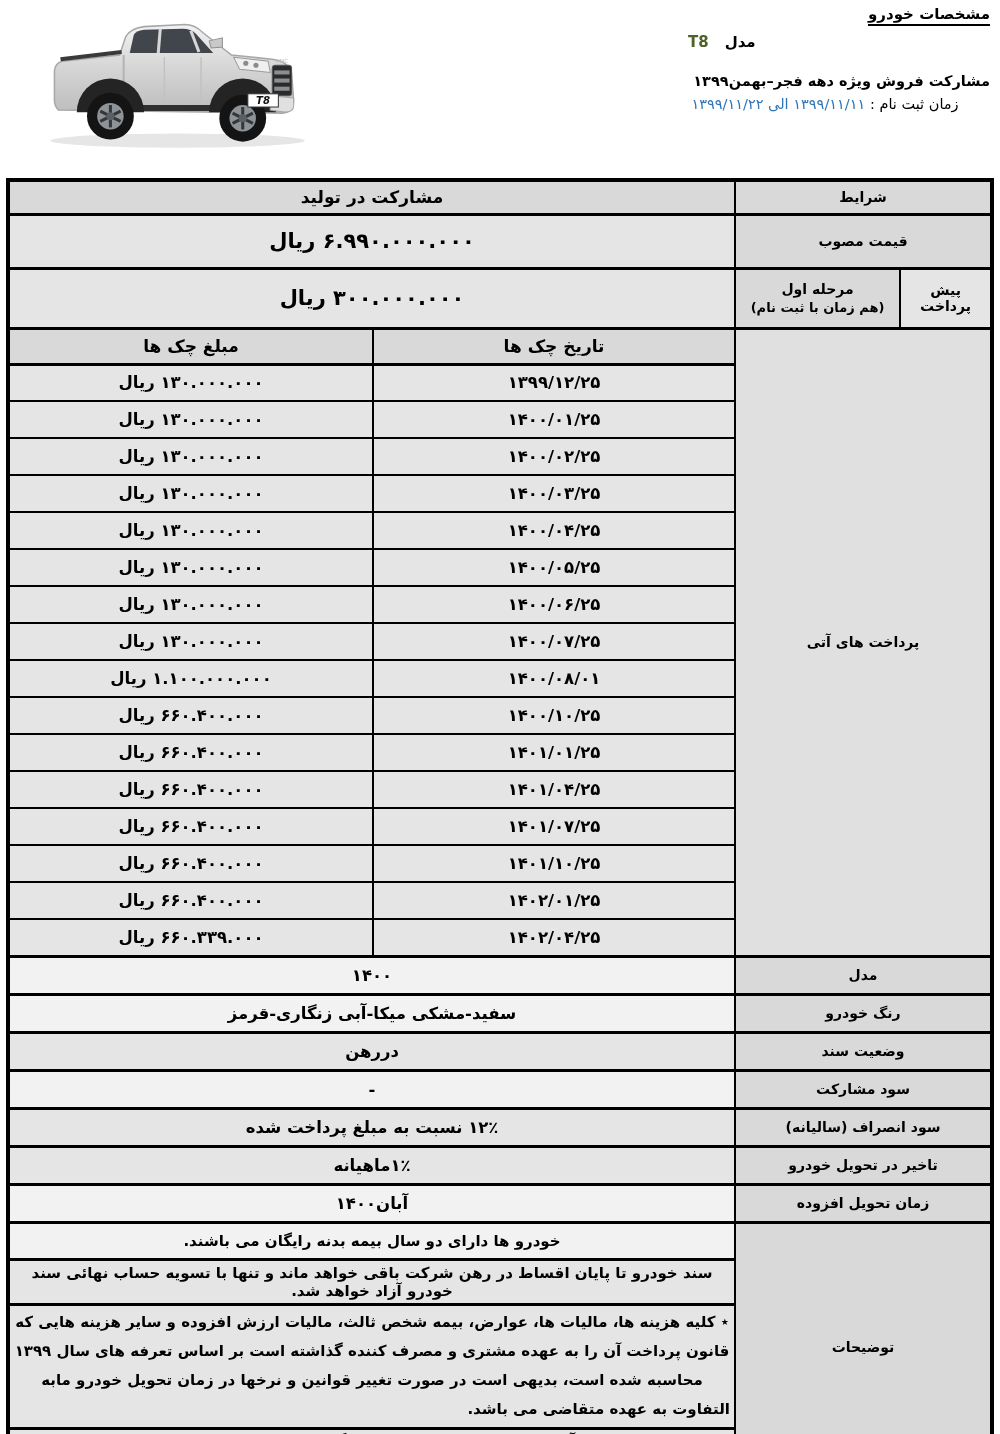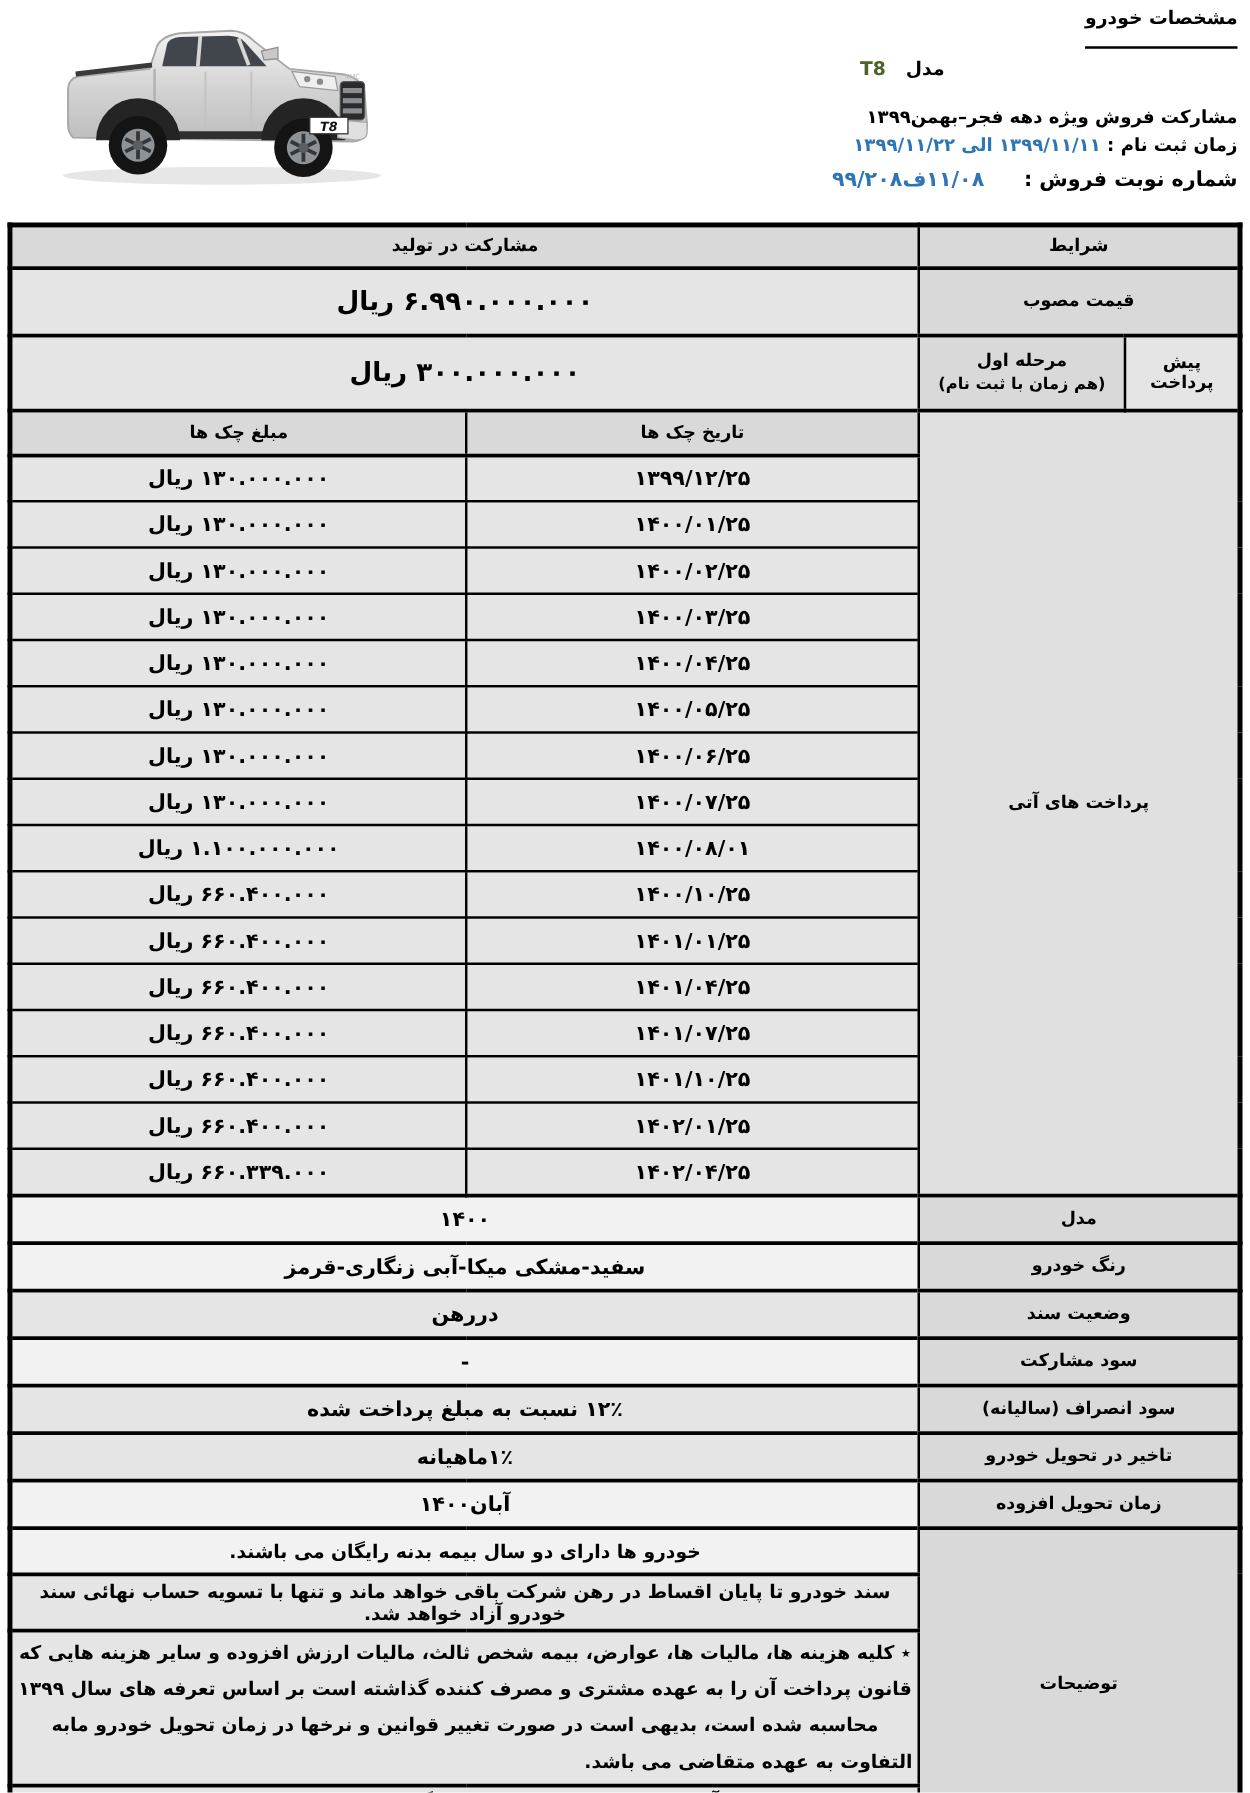--- a/index.html
+++ b/index.html
@@ -8,43 +8,43 @@
     width:1000px; height:1434px; position:relative;
     font-family:"DejaVu Sans", sans-serif;
     color:#000; overflow:hidden;
   }
   
   .top-header { position:relative; width:1000px; height:178px; }
   .truck-wrap { position:absolute; left:30px; top:0; width:285px; height:160px; }
   .logo-wrap  { position:absolute; left:383px; top:20px; width:275px; height:95px; }
   .head-info  { position:absolute; right:10px; top:4px; width:330px; text-align:right; direction:rtl; }
   .spec-title { font-size:15px; font-weight:bold; display:inline-block;
-                border-bottom:2px solid #000; padding-bottom:14px; }
+                border-bottom:2px solid #000; padding-bottom:1px; }
   .model-line { margin-top:7px; padding-left:28px; font-size:15px; font-weight:bold;
                 display:flex; justify-content:flex-end; gap:16px; direction:rtl; }
   .model-value { color:#4f6228; font-weight:bold; font-size:15px; }
   .sale-block { margin-top:22px; }
   .sale-line1 { font-size:14.5px; font-weight:bold; }
-  .sale-line2 { font-size:14.5px; font-weight:bold; margin-top:7px; }
+  .sale-line2 { font-size:14.5px; font-weight:normal; margin-top:7px;text-align:center; }
   .sale-line3 { font-size:16.5px; font-weight:bold; margin-top:9px; }
   .blue { color:#2e75b6; }
   .sale-line3 .blue { margin-right:26px; display:inline-block; }
   
   table.sheet { border-collapse:collapse; table-layout:fixed; width:984px;
                 margin:0 auto; border:4px solid #000; direction:rtl; }
   table.sheet td { border:2px solid #000; text-align:center; vertical-align:middle;
                    font-weight:bold; padding:2px 4px; overflow:hidden; }
   tr.sep > td { border-top-width:3px; }
   td.lblcol { border-left-width:3px; }
   .c-gray  { background:#d9d9d9; }
   .c-fut   { background:#e0e0e0; }
   .c-light { background:#f2f2f2; }
   .c-white { background:#e5e5e5; }
   .fs-label { font-size:14px; }
-  .fs-head  { font-size:14px; }
+  .fs-head  { font-size:17px; }
   .fs-big   { font-size:21px; }
   .fs-cell  { font-size:16.5px; }
   .fs-note  { font-size:15px; }
   .h34{height:34px} .h54{height:54px} .h60{height:60px} .h36{height:36px}
   .h37{height:37px} .h38{height:38px}
   .hn1{height:37px} .hn2{height:45px} .hn3{height:92px} .hn4{height:33px}
   .stage-sub { font-size:13px; margin-top:3px; }
   td.note-right { text-align:right; padding-right:5px; }
   td.note-just  { text-align:justify; text-align-last:right; padding:4px 6px;
                   line-height:1.95; }
@@ -112,24 +112,20 @@
     <div class="model-line">
       <span>مدل</span>
       <span class="model-value">T8</span>
     </div>
     <div class="sale-block">
       <div class="sale-line1">مشارکت فروش ویژه دهه فجر–بهمن۱۳۹۹</div>
       <div class="sale-line2">
         <span>زمان ثبت نام :</span>
         <span class="blue">۱۳۹۹/۱۱/۱۱ الی ۱۳۹۹/۱۱/۲۲</span>
       </div>
-      <div class="sale-line3">
-        <span>شماره نوبت فروش :</span>
-        <span class="blue">۱۱/۰۸ف۹۹/۲۰۸</span>
-      </div>
     </div>
   </div>
 </div>
 
 <table class="sheet">
   <colgroup>
       <col style="width:92px">
       <col style="width:165px">
       <col style="width:362px">
       <col style="width:365px">

